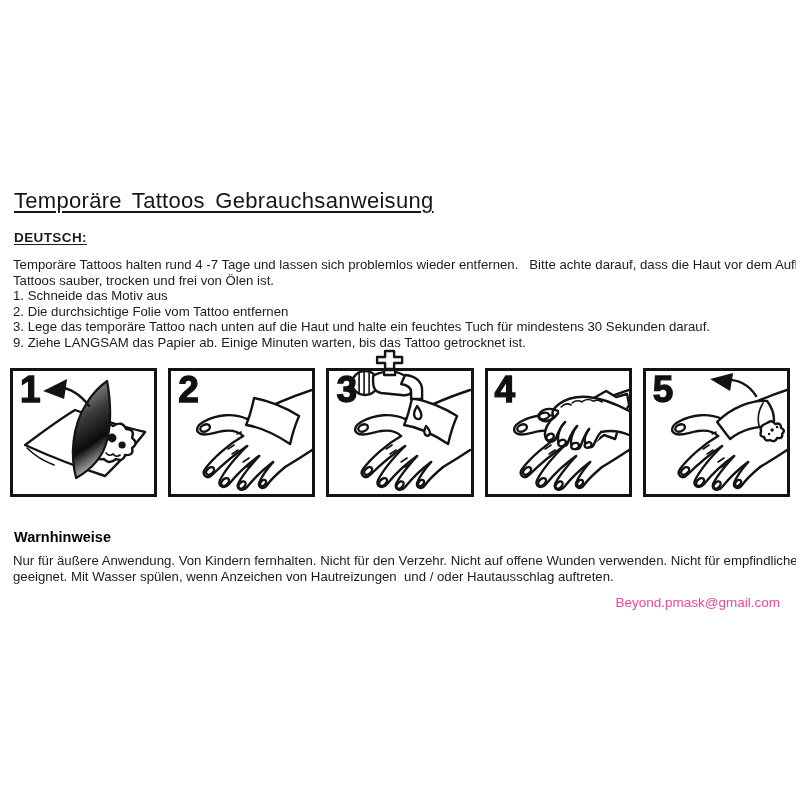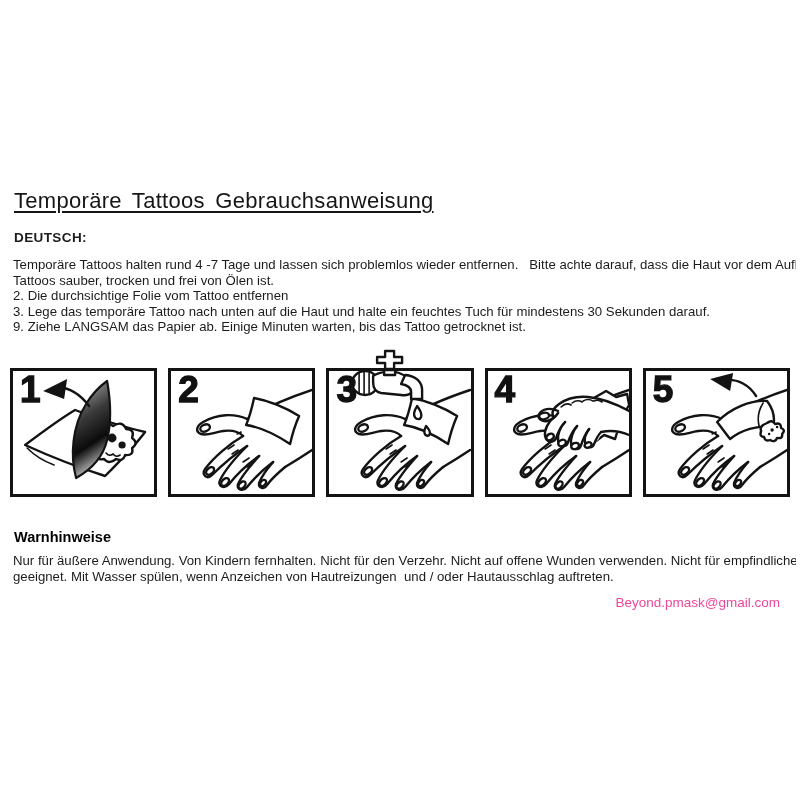--- a/index.html
+++ b/index.html
@@ -8,21 +8,21 @@
     font-family:"Liberation Sans","DejaVu Sans",sans-serif;color:#1c1c1c;overflow:hidden;
   }
   .title{
     position:absolute;left:14px;top:188px;font-size:22px;font-weight:400;
     letter-spacing:.3px;word-spacing:4px;color:#161616;
     text-decoration:underline;text-underline-offset:3px;text-decoration-thickness:1.5px;
     white-space:pre;
   }
   .lang{
     position:absolute;left:14px;top:230px;font-size:13.5px;font-weight:700;
-    text-underline-offset:2px;letter-spacing:.4px;white-space:pre;
+    text-decoration:underline;text-underline-offset:2px;letter-spacing:.4px;white-space:pre;
   }
   .bodyline{font-size:13.2px;line-height:15.6px;white-space:pre;}
   .intro{position:absolute;left:13px;top:257px;}
   .steps{position:absolute;left:13px;top:288px;}
   .figrow{
     position:absolute;left:10px;top:368px;width:780px;height:129px;
     display:flex;gap:11px;
   }
   .fig{
     position:relative;flex:1 1 0;height:129px;border:3px solid #131313;
@@ -56,20 +56,21 @@
   <div class="title">Temporäre Tattoos Gebrauchsanweisung</div>
 
   <div class="lang">DEUTSCH:</div>
 
   <div class="intro">
     <div class="bodyline">Temporäre Tattoos halten rund 4 -7 Tage und lassen sich problemlos wieder entfernen.   Bitte achte darauf, dass die Haut vor dem Aufbringen des</div>
     <div class="bodyline">Tattoos sauber, trocken und frei von Ölen ist.</div>
   </div>
 
   <div class="steps">
+    <div class="bodyline">1. Schneide das Motiv aus</div>
     <div class="bodyline">2. Die durchsichtige Folie vom Tattoo entfernen</div>
     <div class="bodyline">3. Lege das temporäre Tattoo nach unten auf die Haut und halte ein feuchtes Tuch für mindestens 30 Sekunden darauf.</div>
     <div class="bodyline">9. Ziehe LANGSAM das Papier ab. Einige Minuten warten, bis das Tattoo getrocknet ist.</div>
   </div>
 
   <div class="figrow">
 
     <div class="fig">
       <span class="fignum">1</span>
       <svg viewBox="0 0 141 123">

